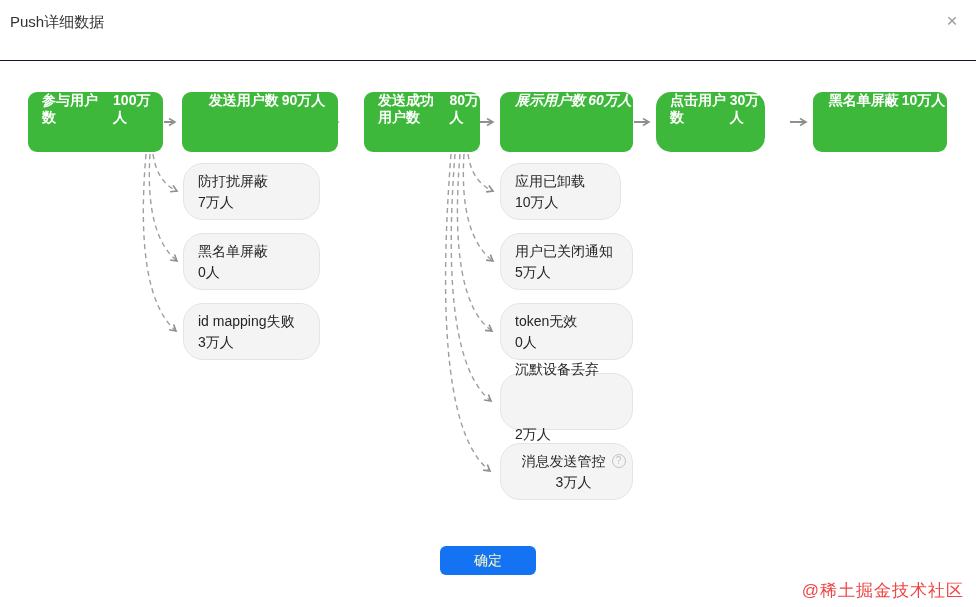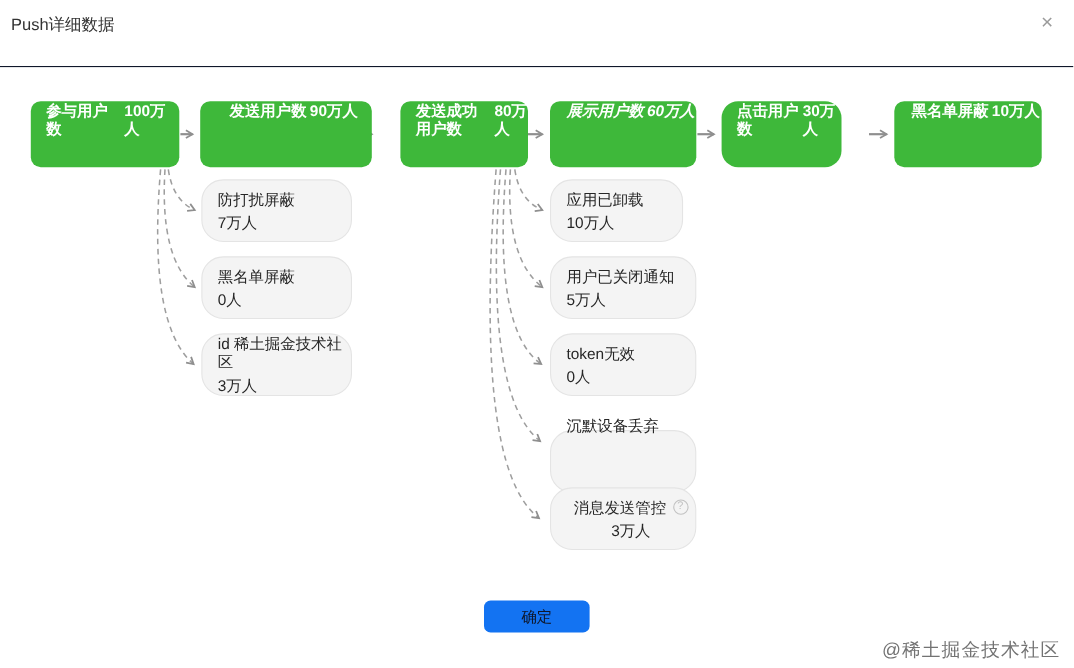--- a/index.html
+++ b/index.html
@@ -83,34 +83,34 @@
     color: #c2c2c2;
     font-size: 10px;
     line-height: 1;
     cursor: pointer;
   }
   .confirm-btn {
     position: absolute;
     left: 440px; top: 546px;
     width: 96px; height: 29px;
     background: #1373f2;
-    color: #0f172a;
+    color: #fef9c3;
     font-size: 14px;
     border: none;
     border-radius: 6px;
     display: flex;
     align-items: center;
     justify-content: center;
     cursor: pointer;
   }
   .watermark {
     position: absolute;
     right: 12px; top: 579px;
     font-size: 17px;
-    color: #737373;
+    color: #ef4444;
     letter-spacing: 1px;
   }
 </style>
 </head>
 <body>
 
 <div class="modal">
 
   <div class="modal-header">
     <div class="modal-title">Push详细数据</div>
@@ -174,37 +174,37 @@
 
   <div class="branch" style="left:183px;top:163px;width:137px;">
     <span class="label-row">防打扰屏蔽</span>
     <span>7万人</span>
   </div>
   <div class="branch" style="left:183px;top:233px;width:137px;">
     <span class="label-row">黑名单屏蔽</span>
     <span>0人</span>
   </div>
   <div class="branch" style="left:183px;top:303px;width:137px;">
-    <span class="label-row">id 稀土掘金技术社区</span>
+    <span class="label-row">id mapping失败</span>
     <span>3万人</span>
   </div>
 
   <div class="branch" style="left:500px;top:163px;width:121px;">
     <span class="label-row">应用已卸载</span>
     <span>10万人</span>
   </div>
   <div class="branch" style="left:500px;top:233px;width:133px;">
     <span class="label-row">用户已关闭通知</span>
     <span>5万人</span>
   </div>
   <div class="branch" style="left:500px;top:303px;width:133px;">
     <span class="label-row">token无效</span>
     <span>0人</span>
   </div>
-  <div class="branch" style="left:500px;top:391px;width:133px;gap:48px;">
+  <div class="branch" style="left:500px;top:373px;width:133px;gap:48px;">
     <span class="label-row">沉默设备丢弃</span>
     <span>2万人</span>
   </div>
   <div class="branch" style="left:500px;top:443px;width:133px;align-items:center;">
     <span class="label-row">
       <span>消息发送管控</span>
       <span class="help-icon">?</span>
     </span>
     <span>3万人</span>
   </div>

